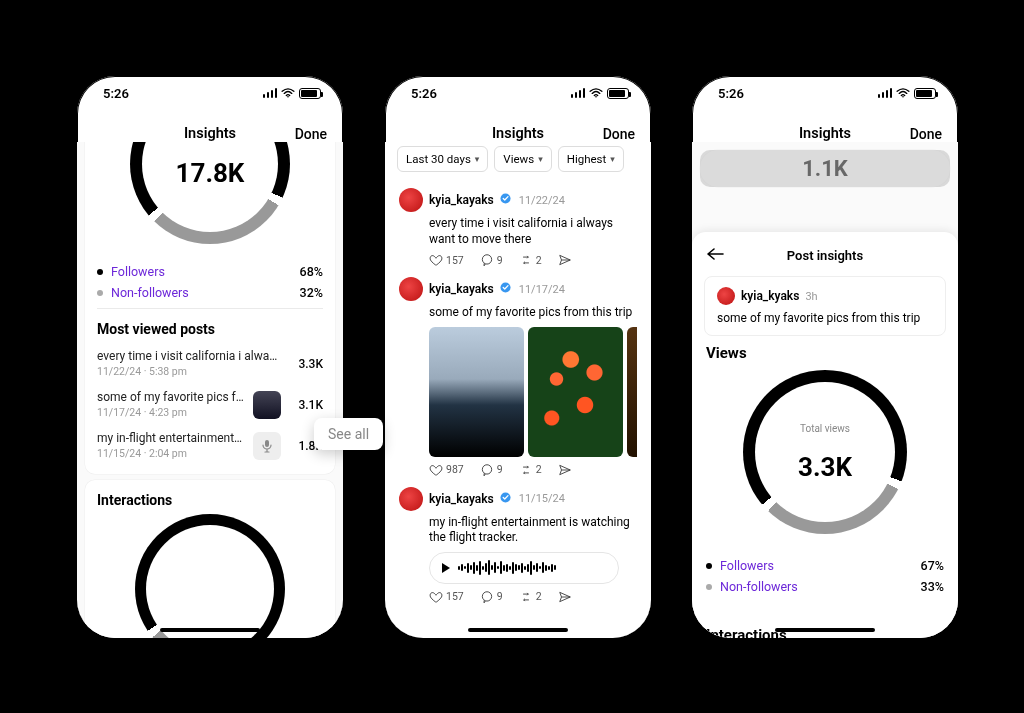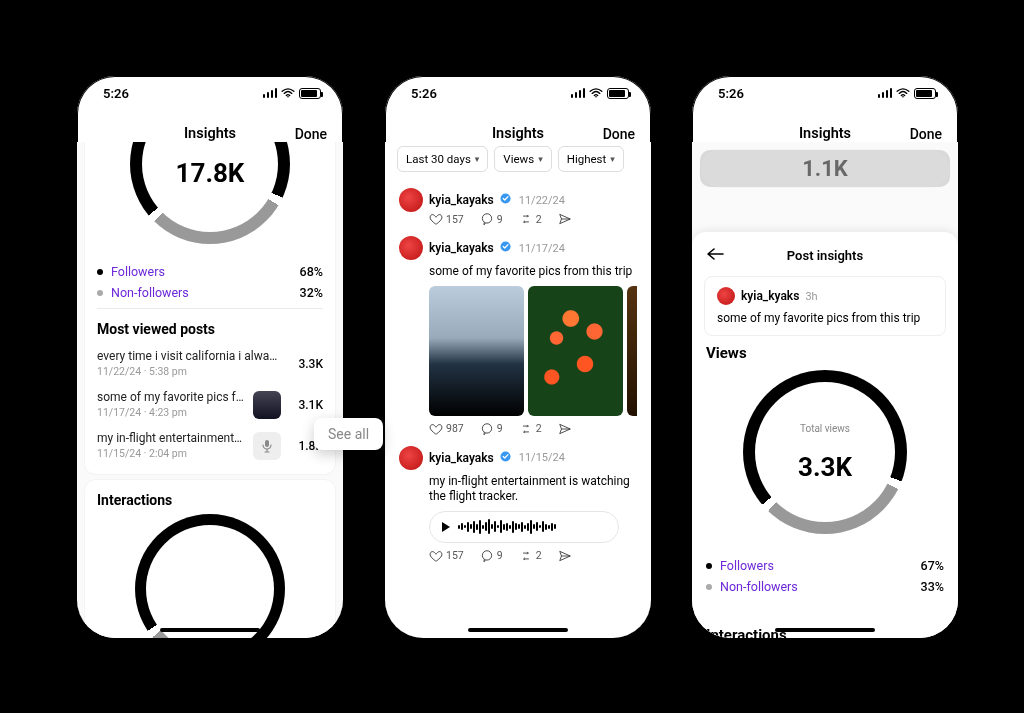--- a/index.html
+++ b/index.html
@@ -329,20 +329,21 @@
         <div class="avatar"></div>
         <span class="uname">kyia_kayaks</span>
         <span class="verified">
           <svg width="11" height="11" viewBox="0 0 12 12">
               <circle cx="6" cy="6" r="5.5" fill="#3897f0"></circle>
               <path d="M3.5 6l1.7 1.7L8.7 4" stroke="#fff" stroke-width="1.4" fill="none" stroke-linecap="round" stroke-linejoin="round"></path>
             </svg>
         </span>
         <span class="pdate">11/22/24</span>
       </div>
+      <div class="ptext">every time i visit california i always want to move there</div>
       <div class="actions">
         <div class="act">
             <svg class="icn" viewBox="0 0 24 24">
               <path d="M12 21s-7-4.5-9.5-9C.5 7 4 3 8 5c2 1 4 4 4 4s2-3 4-4c4-2 7.5 2 5.5 7C19 16.5 12 21 12 21z"></path>
             </svg>
             <span>157</span>
           </div>
         <div class="act">
             <svg class="icn" viewBox="0 0 24 24">
               <circle cx="12" cy="11" r="8"></circle>

